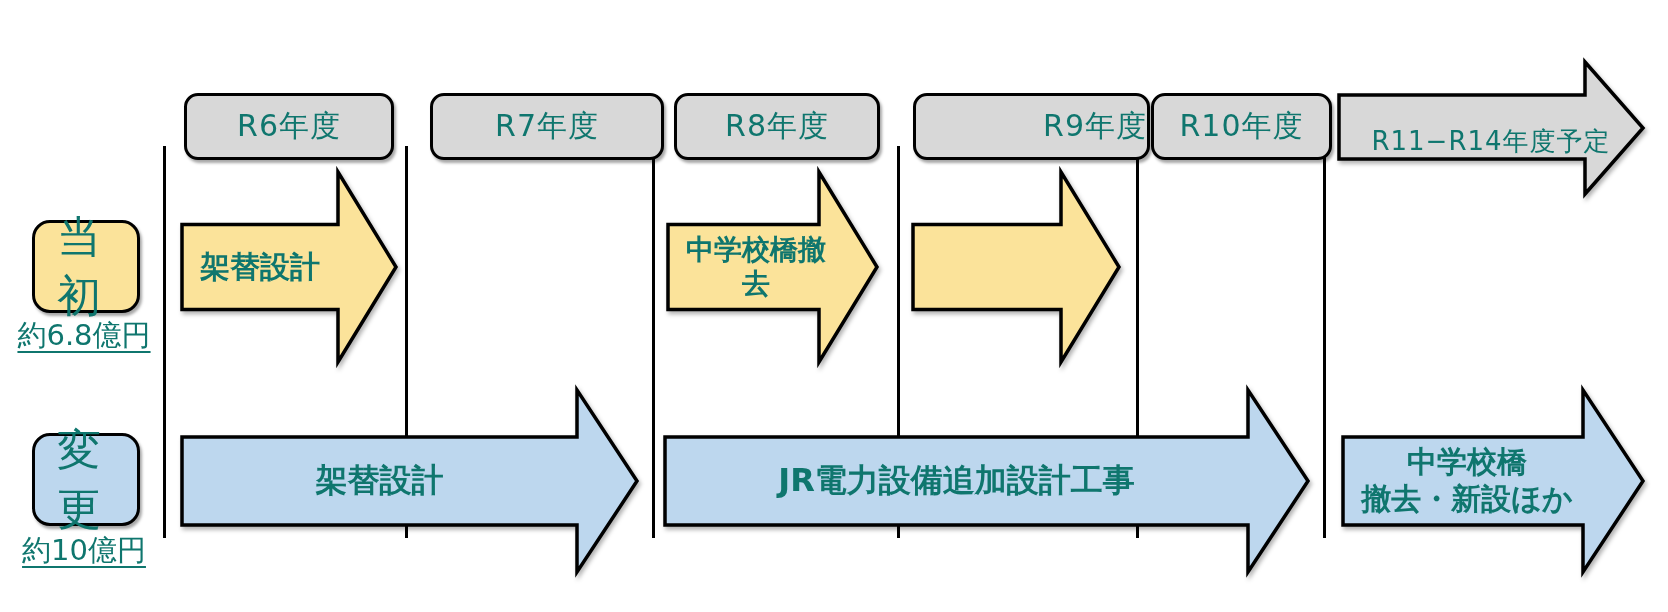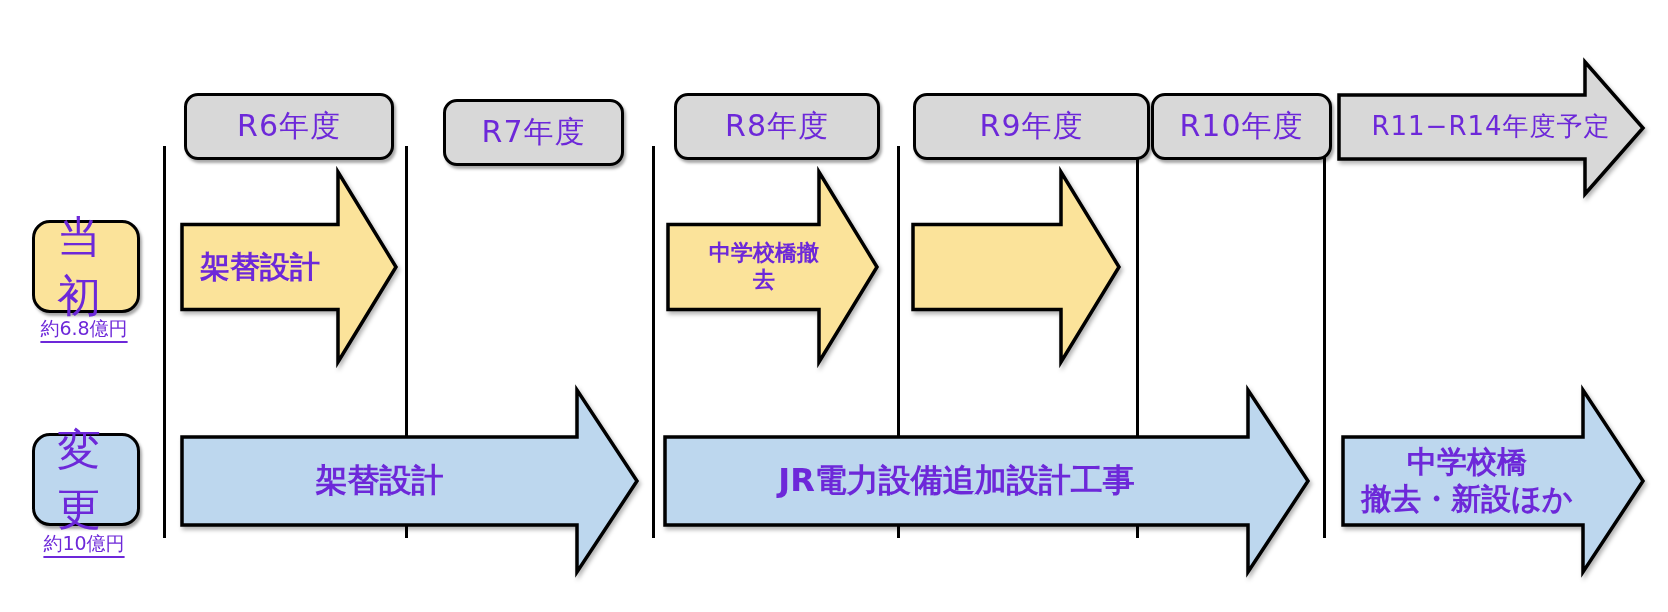--- a/index.html
+++ b/index.html
@@ -1,21 +1,21 @@
 <!DOCTYPE html>
 <html><head>
 <meta charset="utf-8">
 <style>
   html,body{margin:0;padding:0;background:#ffffff;}
   #canvas{
     position:relative;
     width:1668px;height:612px;
     background:#ffffff;
     font-family:"DejaVu Sans",sans-serif;
-    color:#6d28d9;
+    color:#0f766e;
     overflow:hidden;
     border-radius:23px;
   }
   
   .vline{
     position:absolute;top:146px;height:392px;width:3px;
     background:#000;
   }
   
   .yearbox{
@@ -31,59 +31,59 @@
     position:absolute;left:32px;width:108px;height:93px;
     box-sizing:border-box;
     border:3.5px solid #000;border-radius:18px;
     display:flex;align-items:center;justify-content:center;
     font-size:44px;
     box-shadow:2px 3px 3px rgba(0,0,0,0.35);
     padding-left:22px;
   }
   .cost{
     position:absolute;left:8px;width:152px;
-    text-align:center;font-size:19px;
+    text-align:center;font-size:29px;
     text-decoration:underline;
     text-decoration-thickness:2px;
     text-underline-offset:6px;
   }
   
   .arrow{position:absolute;}
   .arrow svg{overflow:visible;display:block;filter:drop-shadow(2px 3px 2px rgba(0,0,0,0.30));}
   .shape{stroke:#000;stroke-width:3.5;stroke-linejoin:miter;}
   .arrow-label{
     position:absolute;
     display:flex;align-items:center;justify-content:center;
     text-align:center;font-weight:bold;
     white-space:pre-line;line-height:1.22;
   }
-  .future-label{font-weight:normal;font-size:26px;letter-spacing:1px;}
+  .future-label{font-weight:normal;font-size:26px;letter-spacing:1px;margin-top:15px;}
 </style>
 </head>
 <body>
 
 <div id="canvas">
 
   <div class="vline" style="left:163px"></div>
   <div class="vline" style="left:405px"></div>
   <div class="vline" style="left:652px"></div>
   <div class="vline" style="left:897px"></div>
   <div class="vline" style="left:1136px"></div>
   <div class="vline" style="left:1323px"></div>
 
   <div class="yearbox" style="left: 184px; width: 210px; background-color: rgb(216, 216, 216);">
     <span>R6年度</span>
   </div>
-  <div class="yearbox" style="left: 443px; width: 181px; background-color: rgb(216, 216, 216); margin-top: 6px;">
+  <div class="yearbox" style="left: 430px; width: 234px; background-color: rgb(216, 216, 216);">
     <span>R7年度</span>
   </div>
   <div class="yearbox" style="left: 674px; width: 206px; background-color: rgb(216, 216, 216);">
     <span>R8年度</span>
   </div>
-  <div class="yearbox" style="left: 913px; width: 237px; background-color: rgb(216, 216, 216);">
+  <div class="yearbox" style="left: 913px; width: 237px; background-color: rgb(216, 216, 216); justify-content: flex-end;">
     <span>R9年度</span>
   </div>
   <div class="yearbox" style="left: 1151px; width: 181px; background-color: rgb(216, 216, 216);">
     <span>R10年度</span>
   </div>
 
   <div class="arrow" style="left:1339px;top:62px;width:304px;height:132px">
     <svg width="304" height="132" viewBox="0 0 304 132">
       <polygon class="shape" points="0,33 246,33 246,0 304,66 246,132 246,97 0,97" fill="#D8D8D8"></polygon>
     </svg>
@@ -105,21 +105,21 @@
       <polygon class="shape" points="0,52.5 156,52.5 156,0 214,95 156,190 156,137.5 0,137.5" fill="#FBE39A"></polygon>
     </svg>
     <div class="arrow-label" style="left:0;top:52.5px;width:156px;height:85px;font-size:30px">架替設計</div>
   </div>
 
 
   <div class="arrow" style="left:668px;top:172px;width:209px;height:190px">
     <svg width="209" height="190" viewBox="0 0 209 190">
       <polygon class="shape" points="0,52.5 151,52.5 151,0 209,95 151,190 151,137.5 0,137.5" fill="#FBE39A"></polygon>
     </svg>
-    <div class="arrow-label" style="left:16px;top:46px;width:160px;height:98px;font-size:22px">中学校橋撤
+    <div class="arrow-label" style="left:8px;top:46px;width:160px;height:98px;font-size:28px">中学校橋撤
 去</div>
   </div>
 
   <div class="arrow" style="left:913px;top:172px;width:206px;height:190px">
     <svg width="206" height="190" viewBox="0 0 206 190">
       <polygon class="shape" points="0,52.5 148,52.5 148,0 206,95 148,190 148,137.5 0,137.5" fill="#FBE39A"></polygon>
     </svg>
   </div>
 
   <div class="arrow" style="left:182px;top:390px;width:455px;height:182px">

